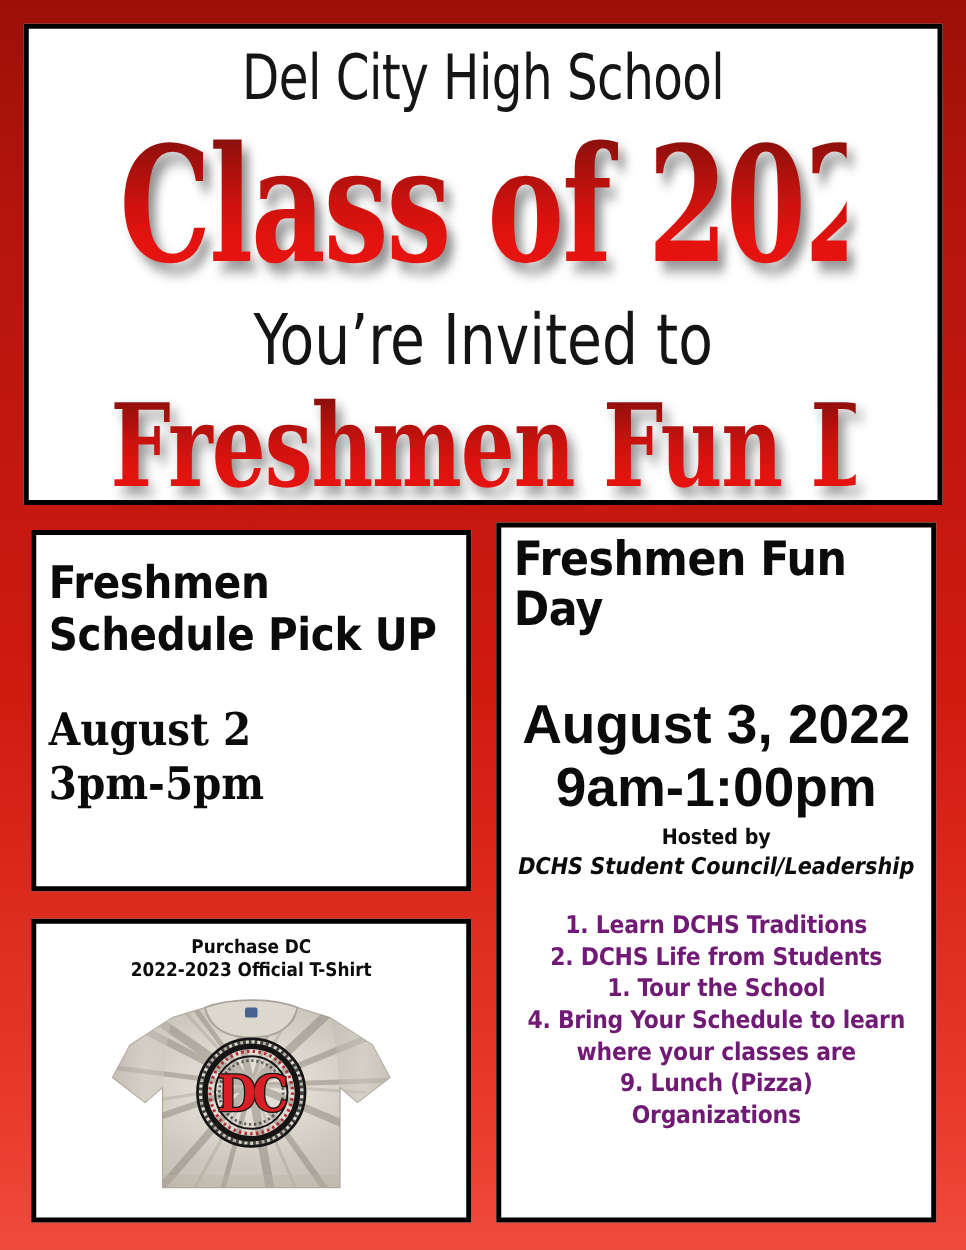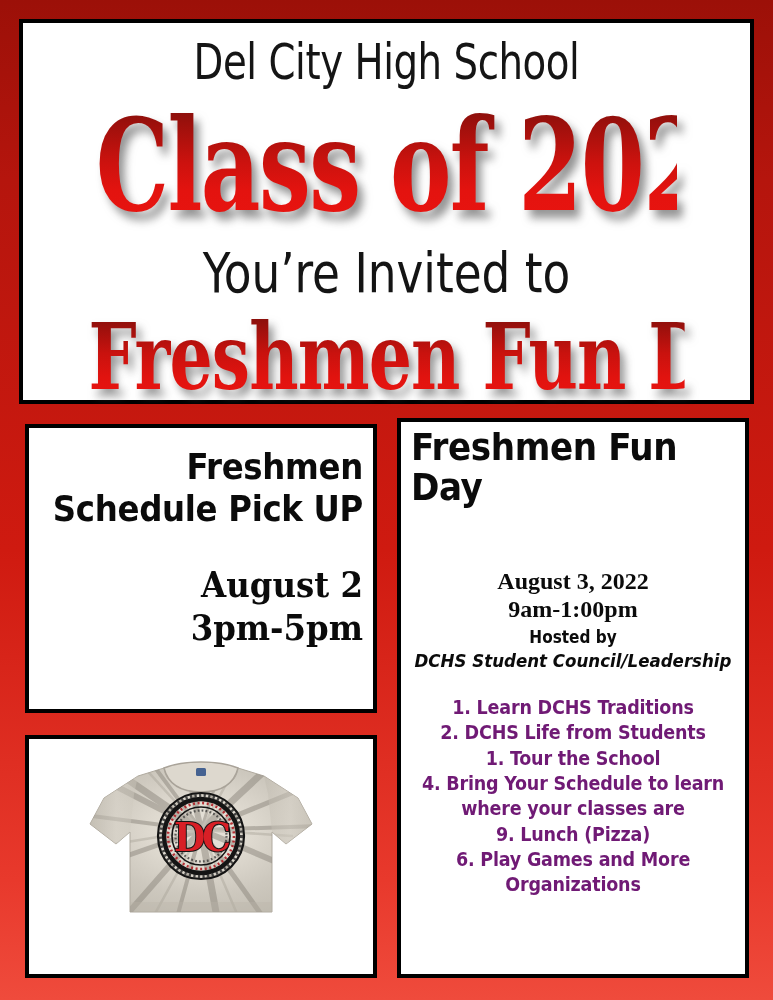--- a/index.html
+++ b/index.html
@@ -96,21 +96,21 @@
 
   
   #schedule-panel {
     left: 25px;
     top: 424px;
     width: 352px;
     height: 289px;
   }
   #schedule-panel .inner {
     padding: 18px 10px 0 10px;
-    text-align: right;
+    text-align: left;
   }
   .sched-head {
     font-family: "DejaVu Sans Condensed", "Liberation Sans Narrow", "Liberation Sans", sans-serif;
     font-weight: 700;
     font-size: 36px;
     line-height: 1.18;
     color: #0b0b0b;
     letter-spacing: -0.3px;
   }
   .sched-date {
@@ -164,24 +164,24 @@
     font-family: "DejaVu Sans Condensed", "Liberation Sans Narrow", "Liberation Sans", sans-serif;
     font-weight: 700;
     font-size: 38px;
     line-height: 1.05;
     color: #0b0b0b;
     letter-spacing: -0.4px;
     text-align: left;
     padding-left: 2px;
   }
   .det-date {
-    margin-top: 60px;
-    font-family: Liberation Serif, serif;
-    font-weight: 700;
-    font-size: 24px;
+    margin-top: 46px;
+    font-family: Liberation Sans, sans-serif;
+    font-weight: 700;
+    font-size: 44px;
     line-height: 1.16;
     color: #0b0b0b;
   }
   .det-hosted {
     margin-top: 4px;
     font-family: "DejaVu Sans Condensed", "Liberation Sans Narrow", "Liberation Sans", sans-serif;
     font-weight: 700;
     font-size: 17px;
     line-height: 1.28;
     color: #0b0b0b;
@@ -224,20 +224,24 @@
       </div>
       <div class="sched-date">
         <div>August 2</div>
         <div>3pm-5pm</div>
       </div>
     </div>
   </div>
 
   <div class="panel" id="tshirt-panel">
     <div class="inner">
+      <div class="tshirt-cap">
+        <div>Purchase DC</div>
+        <div>2022-2023 Official T-Shirt</div>
+      </div>
 
       <div id="tshirt-art">
         <svg viewBox="0 0 230 168" width="230" height="168" aria-hidden="true">
           <defs>
             <radialGradient id="tieDye" cx="50%" cy="44%" r="62%">
               <stop offset="0%" stop-color="#e9e5dc"></stop>
               <stop offset="38%" stop-color="#ded9cf"></stop>
               <stop offset="72%" stop-color="#cdc8be"></stop>
               <stop offset="100%" stop-color="#c4bfb4"></stop>
             </radialGradient>
@@ -323,19 +327,18 @@
         <div class="org">DCHS Student Council/Leadership</div>
       </div>
 
       <ul id="activity-list">
         <li>1. Learn DCHS Traditions</li>
         <li>2. DCHS Life from Students</li>
         <li>1. Tour the School</li>
         <li>4. Bring Your Schedule to learn</li>
         <li>where your classes are</li>
         <li>9. Lunch (Pizza)</li>
-        <li>6. Play Games and More</li>
         <li>Organizations</li>
       </ul>
     </div>
   </div>
 
 </div>
 
 </body></html>

